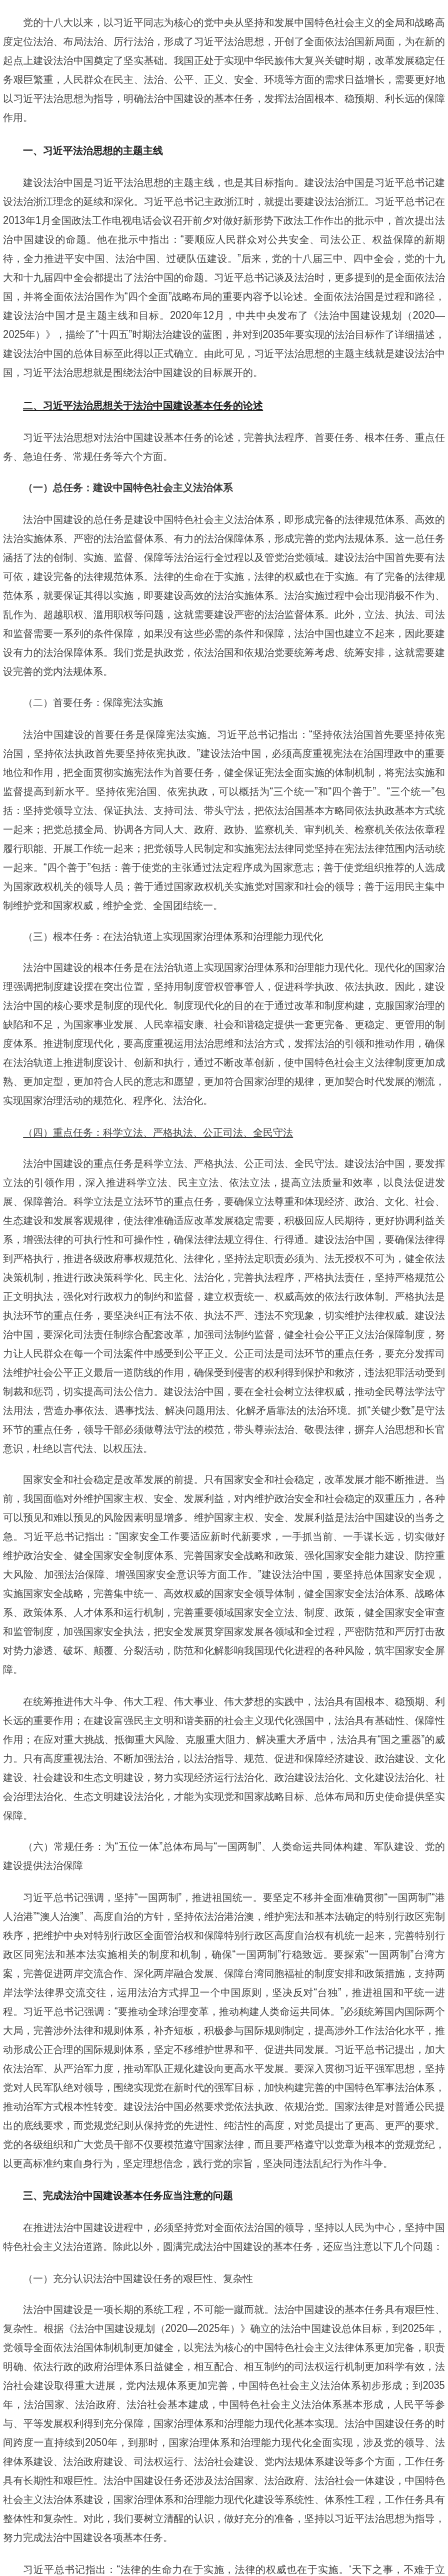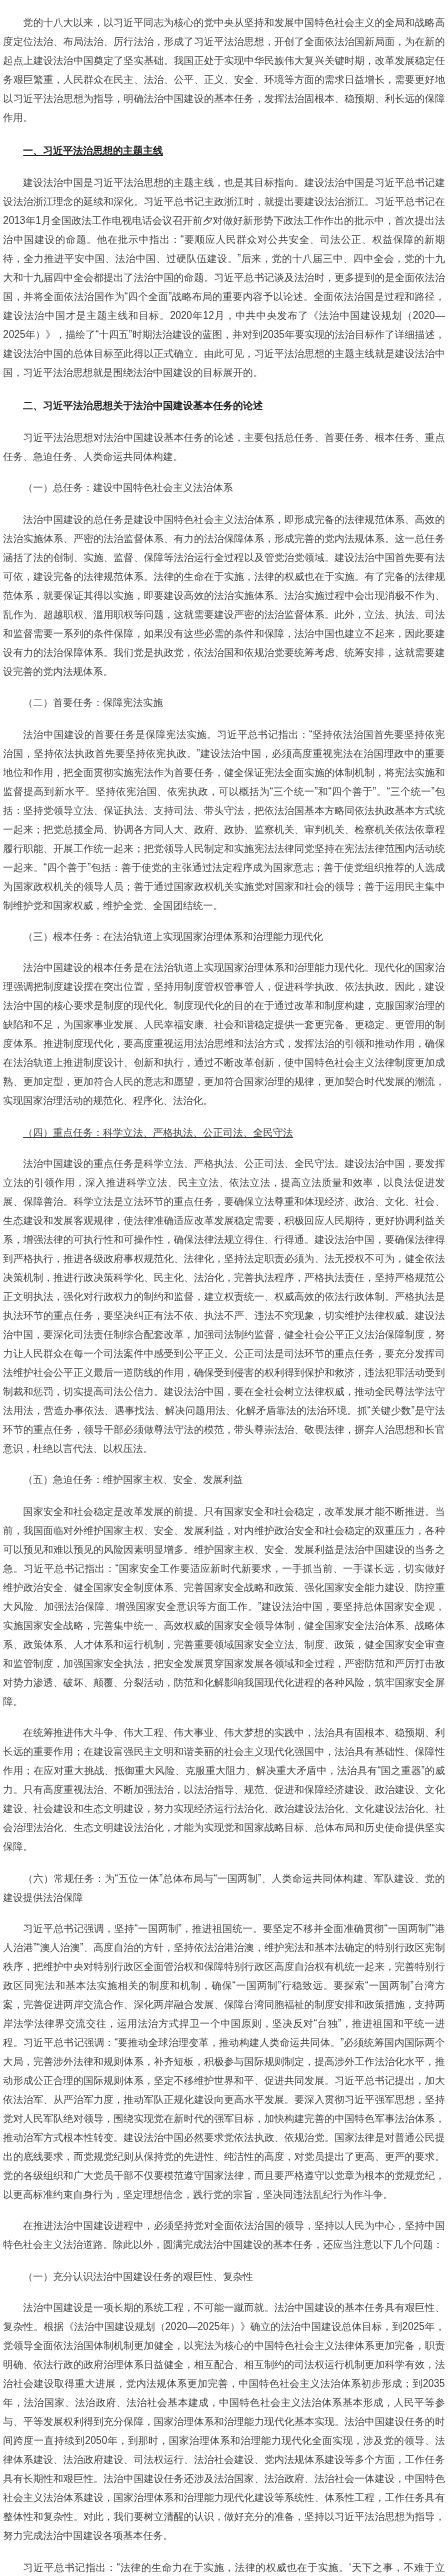--- a/index.html
+++ b/index.html
@@ -32,37 +32,37 @@
     font-weight: normal;
     color: #3e3e3e;
   }
 </style>
 </head>
 <body>
 
 <div class="page">
   <div class="article" id="article-body">
       <p class="blk" style="margin: 12.4px 0px;">党的十八大以来，以习近平同志为核心的党中央从坚持和发展中国特色社会主义的全局和战略高度定位法治、布局法治、厉行法治，形成了习近平法治思想，开创了全面依法治国新局面，为在新的起点上建设法治中国奠定了坚实基础。我国正处于实现中华民族伟大复兴关键时期，改革发展稳定任务艰巨繁重，人民群众在民主、法治、公平、正义、安全、环境等方面的需求日益增长，需要更好地以习近平法治思想为指导，明确法治中国建设的基本任务，发挥法治固根本、稳预期、利长远的保障作用。</p>
-      <h2 class="blk h" style="margin: 13.4px 0px; text-decoration: underline;">一、习近平法治思想的主题主线</h2>
+      <h2 class="blk h" style="margin: 13.4px 0px;">一、习近平法治思想的主题主线</h2>
       <p class="blk" style="margin: 12.4px 0px;">建设法治中国是习近平法治思想的主题主线，也是其目标指向。建设法治中国是习近平总书记建设法治浙江理念的延续和深化。习近平总书记主政浙江时，就提出要建设法治浙江。习近平总书记在2013年1月全国政法工作电视电话会议召开前夕对做好新形势下政法工作作出的批示中，首次提出法治中国建设的命题。他在批示中指出：“要顺应人民群众对公共安全、司法公正、权益保障的新期待，全力推进平安中国、法治中国、过硬队伍建设。”后来，党的十八届三中、四中全会，党的十九大和十九届四中全会都提出了法治中国的命题。习近平总书记谈及法治时，更多提到的是全面依法治国，并将全面依法治国作为“四个全面”战略布局的重要内容予以论述。全面依法治国是过程和路径，建设法治中国才是主题主线和目标。2020年12月，中共中央发布了《法治中国建设规划（2020—2025年）》，描绘了“十四五”时期法治建设的蓝图，并对到2035年要实现的法治目标作了详细描述，建设法治中国的总体目标至此得以正式确立。由此可见，习近平法治思想的主题主线就是建设法治中国，习近平法治思想就是围绕法治中国建设的目标展开的。</p>
-      <h2 class="blk h" style="margin: 13.4px 0px;">二、习近平法治思想关于法治中国建设基本任务的论述</h2>
-      <p class="blk" style="margin: 12.4px 0px;">习近平法治思想对法治中国建设基本任务的论述，主要包括总任务、首要任务、根本任务、重点任务、急迫任务、人类命运共同体构建。</p>
-      <p class="blk sub" style="margin: 12.4px 0px;">（一）总任务：建设中国特色社会主义法治体系</p>
+      <h2 class="blk h" style="margin: 13.4px 0px; text-decoration: underline;">二、习近平法治思想关于法治中国建设基本任务的论述</h2>
+      <p class="blk" style="margin: 12.4px 0px;">习近平法治思想对法治中国建设基本任务的论述，完善执法程序、首要任务、根本任务、重点任务、急迫任务、常规任务等六个方面。</p>
+      <p class="blk sub" style="margin: 12.4px 0px; font-weight: bold;">（一）总任务：建设中国特色社会主义法治体系</p>
       <p class="blk" style="margin: 12.4px 0px;">法治中国建设的总任务是建设中国特色社会主义法治体系，即形成完备的法律规范体系、高效的法治实施体系、严密的法治监督体系、有力的法治保障体系，形成完善的党内法规体系。这一总任务涵括了法的创制、实施、监督、保障等法治运行全过程以及管党治党领域。建设法治中国首先要有法可依，建设完备的法律规范体系。法律的生命在于实施，法律的权威也在于实施。有了完备的法律规范体系，就要保证其得以实施，即要建设高效的法治实施体系。法治实施过程中会出现消极不作为、乱作为、超越职权、滥用职权等问题，这就需要建设严密的法治监督体系。此外，立法、执法、司法和监督需要一系列的条件保障，如果没有这些必需的条件和保障，法治中国也建立不起来，因此要建设有力的法治保障体系。我们党是执政党，依法治国和依规治党要统筹考虑、统筹安排，这就需要建设完善的党内法规体系。</p>
       <p class="blk sub" style="margin: 12.4px 0px; font-family: Liberation Serif, serif;">（二）首要任务：保障宪法实施</p>
       <p class="blk" style="margin: 12.4px 0px;">法治中国建设的首要任务是保障宪法实施。习近平总书记指出：“坚持依法治国首先要坚持依宪治国，坚持依法执政首先要坚持依宪执政。”建设法治中国，必须高度重视宪法在治国理政中的重要地位和作用，把全面贯彻实施宪法作为首要任务，健全保证宪法全面实施的体制机制，将宪法实施和监督提高到新水平。坚持依宪治国、依宪执政，可以概括为“三个统一”和“四个善于”。“三个统一”包括：坚持党领导立法、保证执法、支持司法、带头守法，把依法治国基本方略同依法执政基本方式统一起来；把党总揽全局、协调各方同人大、政府、政协、监察机关、审判机关、检察机关依法依章程履行职能、开展工作统一起来；把党领导人民制定和实施宪法法律同党坚持在宪法法律范围内活动统一起来。“四个善于”包括：善于使党的主张通过法定程序成为国家意志；善于使党组织推荐的人选成为国家政权机关的领导人员；善于通过国家政权机关实施党对国家和社会的领导；善于运用民主集中制维护党和国家权威，维护全党、全国团结统一。</p>
       <p class="blk sub" style="margin: 12.4px 0px;">（三）根本任务：在法治轨道上实现国家治理体系和治理能力现代化</p>
       <p class="blk" style="margin: 12.4px 0px;">法治中国建设的根本任务是在法治轨道上实现国家治理体系和治理能力现代化。现代化的国家治理强调把制度建设摆在突出位置，坚持用制度管权管事管人，促进科学执政、依法执政。因此，建设法治中国的核心要求是制度的现代化。制度现代化的目的在于通过改革和制度构建，克服国家治理的缺陷和不足，为国家事业发展、人民幸福安康、社会和谐稳定提供一套更完备、更稳定、更管用的制度体系。推进制度现代化，要高度重视运用法治思维和法治方式，发挥法治的引领和推动作用，确保在法治轨道上推进制度设计、创新和执行，通过不断改革创新，使中国特色社会主义法律制度更加成熟、更加定型，更加符合人民的意志和愿望，更加符合国家治理的规律，更加契合时代发展的潮流，实现国家治理活动的规范化、程序化、法治化。</p>
       <p class="blk sub" style="margin: 12.4px 0px; text-decoration: underline;">（四）重点任务：科学立法、严格执法、公正司法、全民守法</p>
       <p class="blk" style="margin: 12.4px 0px;">法治中国建设的重点任务是科学立法、严格执法、公正司法、全民守法。建设法治中国，要发挥立法的引领作用，深入推进科学立法、民主立法、依法立法，提高立法质量和效率，以良法促进发展、保障善治。科学立法是立法环节的重点任务，要确保立法尊重和体现经济、政治、文化、社会、生态建设和发展客观规律，使法律准确适应改革发展稳定需要，积极回应人民期待，更好协调利益关系，增强法律的可执行性和可操作性，确保法律法规立得住、行得通。建设法治中国，要确保法律得到严格执行，推进各级政府事权规范化、法律化，坚持法定职责必须为、法无授权不可为，健全依法决策机制，推进行政决策科学化、民主化、法治化，完善执法程序，严格执法责任，坚持严格规范公正文明执法，强化对行政权力的制约和监督，建立权责统一、权威高效的依法行政体制。严格执法是执法环节的重点任务，要坚决纠正有法不依、执法不严、违法不究现象，切实维护法律权威。建设法治中国，要深化司法责任制综合配套改革，加强司法制约监督，健全社会公平正义法治保障制度，努力让人民群众在每一个司法案件中感受到公平正义。公正司法是司法环节的重点任务，要充分发挥司法维护社会公平正义最后一道防线的作用，确保受到侵害的权利得到保护和救济，违法犯罪活动受到制裁和惩罚，切实提高司法公信力。建设法治中国，要在全社会树立法律权威，推动全民尊法学法守法用法，营造办事依法、遇事找法、解决问题用法、化解矛盾靠法的法治环境。抓“关键少数”是守法环节的重点任务，领导干部必须做尊法守法的模范，带头尊崇法治、敬畏法律，摒弃人治思想和长官意识，杜绝以言代法、以权压法。</p>
-      <p class="blk sub" style="margin: 12.4px 0px;">（五）急迫任务：维护国家主权、安全、发展利益</p>
       <p class="blk" style="margin: 12.4px 0px;">国家安全和社会稳定是改革发展的前提。只有国家安全和社会稳定，改革发展才能不断推进。当前，我国面临对外维护国家主权、安全、发展利益，对内维护政治安全和社会稳定的双重压力，各种可以预见和难以预见的风险因素明显增多。维护国家主权、安全、发展利益是法治中国建设的当务之急。习近平总书记指出：“国家安全工作要适应新时代新要求，一手抓当前、一手谋长远，切实做好维护政治安全、健全国家安全制度体系、完善国家安全战略和政策、强化国家安全能力建设、防控重大风险、加强法治保障、增强国家安全意识等方面工作。”建设法治中国，要坚持总体国家安全观，实施国家安全战略，完善集中统一、高效权威的国家安全领导体制，健全国家安全法治体系、战略体系、政策体系、人才体系和运行机制，完善重要领域国家安全立法、制度、政策，健全国家安全审查和监管制度，加强国家安全执法，把安全发展贯穿国家发展各领域和全过程，严密防范和严厉打击敌对势力渗透、破坏、颠覆、分裂活动，防范和化解影响我国现代化进程的各种风险，筑牢国家安全屏障。</p>
       <p class="blk" style="margin: 12.4px 0px;">在统筹推进伟大斗争、伟大工程、伟大事业、伟大梦想的实践中，法治具有固根本、稳预期、利长远的重要作用；在建设富强民主文明和谐美丽的社会主义现代化强国中，法治具有基础性、保障性作用；在应对重大挑战、抵御重大风险、克服重大阻力、解决重大矛盾中，法治具有“国之重器”的威力。只有高度重视法治、不断加强法治，以法治指导、规范、促进和保障经济建设、政治建设、文化建设、社会建设和生态文明建设，努力实现经济运行法治化、政治建设法治化、文化建设法治化、社会治理法治化、生态文明建设法治化，才能为实现党和国家战略目标、总体布局和历史使命提供坚实保障。</p>
       <p class="blk sub" style="margin: 12.4px 0px;">（六）常规任务：为“五位一体”总体布局与“一国两制”、人类命运共同体构建、军队建设、党的建设提供法治保障</p>
       <p class="blk" style="margin: 12.4px 0px;">习近平总书记强调，坚持“一国两制”，推进祖国统一。要坚定不移并全面准确贯彻“一国两制”“港人治港”“澳人治澳”、高度自治的方针，坚持依法治港治澳，维护宪法和基本法确定的特别行政区宪制秩序，把维护中央对特别行政区全面管治权和保障特别行政区高度自治权有机统一起来，完善特别行政区同宪法和基本法实施相关的制度和机制，确保“一国两制”行稳致远。要探索“一国两制”台湾方案，完善促进两岸交流合作、深化两岸融合发展、保障台湾同胞福祉的制度安排和政策措施，支持两岸法学法律界交流交往，运用法治方式捍卫一个中国原则，坚决反对“台独”，推进祖国和平统一进程。习近平总书记强调：“要推动全球治理变革，推动构建人类命运共同体。”必须统筹国内国际两个大局，完善涉外法律和规则体系，补齐短板，积极参与国际规则制定，提高涉外工作法治化水平，推动形成公正合理的国际规则体系，坚定不移维护世界和平、促进共同发展。习近平总书记提出，加大依法治军、从严治军力度，推动军队正规化建设向更高水平发展。要深入贯彻习近平强军思想，坚持党对人民军队绝对领导，围绕实现党在新时代的强军目标，加快构建完善的中国特色军事法治体系，推动治军方式根本性转变。建设法治中国必然要求党依法执政、依规治党。国家法律是对普通公民提出的底线要求，而党规党纪则从保持党的先进性、纯洁性的高度，对党员提出了更高、更严的要求。党的各级组织和广大党员干部不仅要模范遵守国家法律，而且要严格遵守以党章为根本的党规党纪，以更高标准约束自身行为，坚定理想信念，践行党的宗旨，坚决同违法乱纪行为作斗争。</p>
+      <h2 class="blk h" style="margin: 13.4px 0px;">三、完成法治中国建设基本任务应当注意的问题</h2>
       <p class="blk" style="margin: 12.4px 0px;">在推进法治中国建设进程中，必须坚持党对全面依法治国的领导，坚持以人民为中心，坚持中国特色社会主义法治道路。除此以外，圆满完成法治中国建设的基本任务，还应当注意以下几个问题：</p>
       <p class="blk sub" style="margin: 12.4px 0px;">（一）充分认识法治中国建设任务的艰巨性、复杂性</p>
       <p class="blk" style="margin: 12.4px 0px;">法治中国建设是一项长期的系统工程，不可能一蹴而就。法治中国建设的基本任务具有艰巨性、复杂性。根据《法治中国建设规划（2020—2025年）》确立的法治中国建设总体目标，到2025年，党领导全面依法治国体制机制更加健全，以宪法为核心的中国特色社会主义法律体系更加完备，职责明确、依法行政的政府治理体系日益健全，相互配合、相互制约的司法权运行机制更加科学有效，法治社会建设取得重大进展，党内法规体系更加完善，中国特色社会主义法治体系初步形成；到2035年，法治国家、法治政府、法治社会基本建成，中国特色社会主义法治体系基本形成，人民平等参与、平等发展权利得到充分保障，国家治理体系和治理能力现代化基本实现。法治中国建设任务的时间跨度一直持续到2050年，到那时，国家治理体系和治理能力现代化全面实现，涉及党的领导、法律体系建设、法治政府建设、司法权运行、法治社会建设、党内法规体系建设等多个方面，工作任务具有长期性和艰巨性。法治中国建设任务还涉及法治国家、法治政府、法治社会一体建设，中国特色社会主义法治体系建设，国家治理体系和治理能力现代化建设等系统性、体系性工程，工作任务具有整体性和复杂性。对此，我们要树立清醒的认识，做好充分的准备，坚持以习近平法治思想为指导，努力完成法治中国建设各项基本任务。</p>
       <p class="blk" style="margin: 12.4px 0px;">习近平总书记指出：“法律的生命力在于实施，法律的权威也在于实施。‘天下之事，不难于立法，而难于法之必行。’如果有了法律而不实施、束之高阁，或者实施不力、做表面文章，那制定再多法律也无济于事。”当前，我国改革发展稳定形势总体是好的，但国家社会发展过程中的大量矛盾和问题与有法不依、执法不严、违法不究有关，法律规定的不少要求在现实生活中没有得到贯彻落实，将法律制度视作“橡皮泥”“稻草人”的观念还不同程度地存在，影响了法治中国的建设进程。推进法治中国建设，不能仅停留在口号中和纸面上，而要想方设法将法治中国建设要求落到实处。深化依法治国实践，确保法律的有效实施，是完成法治中国建设基本任务的重中之重。要认真践行中国特色社会主义法治理论，围绕党中央重大决策部署，确保各项重大改革举措落到实处，使我国法治实践同发展的战略目标相适应。要不断强化法律制度意识，引导社会主体自觉尊崇法律，严格执行法律，坚决维护法律。要健全权威高效的法律执行机制，不断完善法治实施体系，确保法律规定得到全面、准确的贯彻，在理念和行动上实现严格执法、公正司法和全民守法常态化。要把厉行法治作为治本之策，把规矩立起来、讲起来、守起来，真正做到谁把法律当儿戏，谁就必然要受到法律的惩罚。要加强对法律制度执行的监督，通过当事人、利害关系人异议、复议、诉讼、申诉等正当程序监督法律的实施。</p>
       <p class="blk sub" style="margin: 12.4px 0px; font-family: Liberation Mono, monospace;">（三）坚持统筹兼顾、整体谋划</p>
     </div>
 </div>
 
 
 </body></html>

